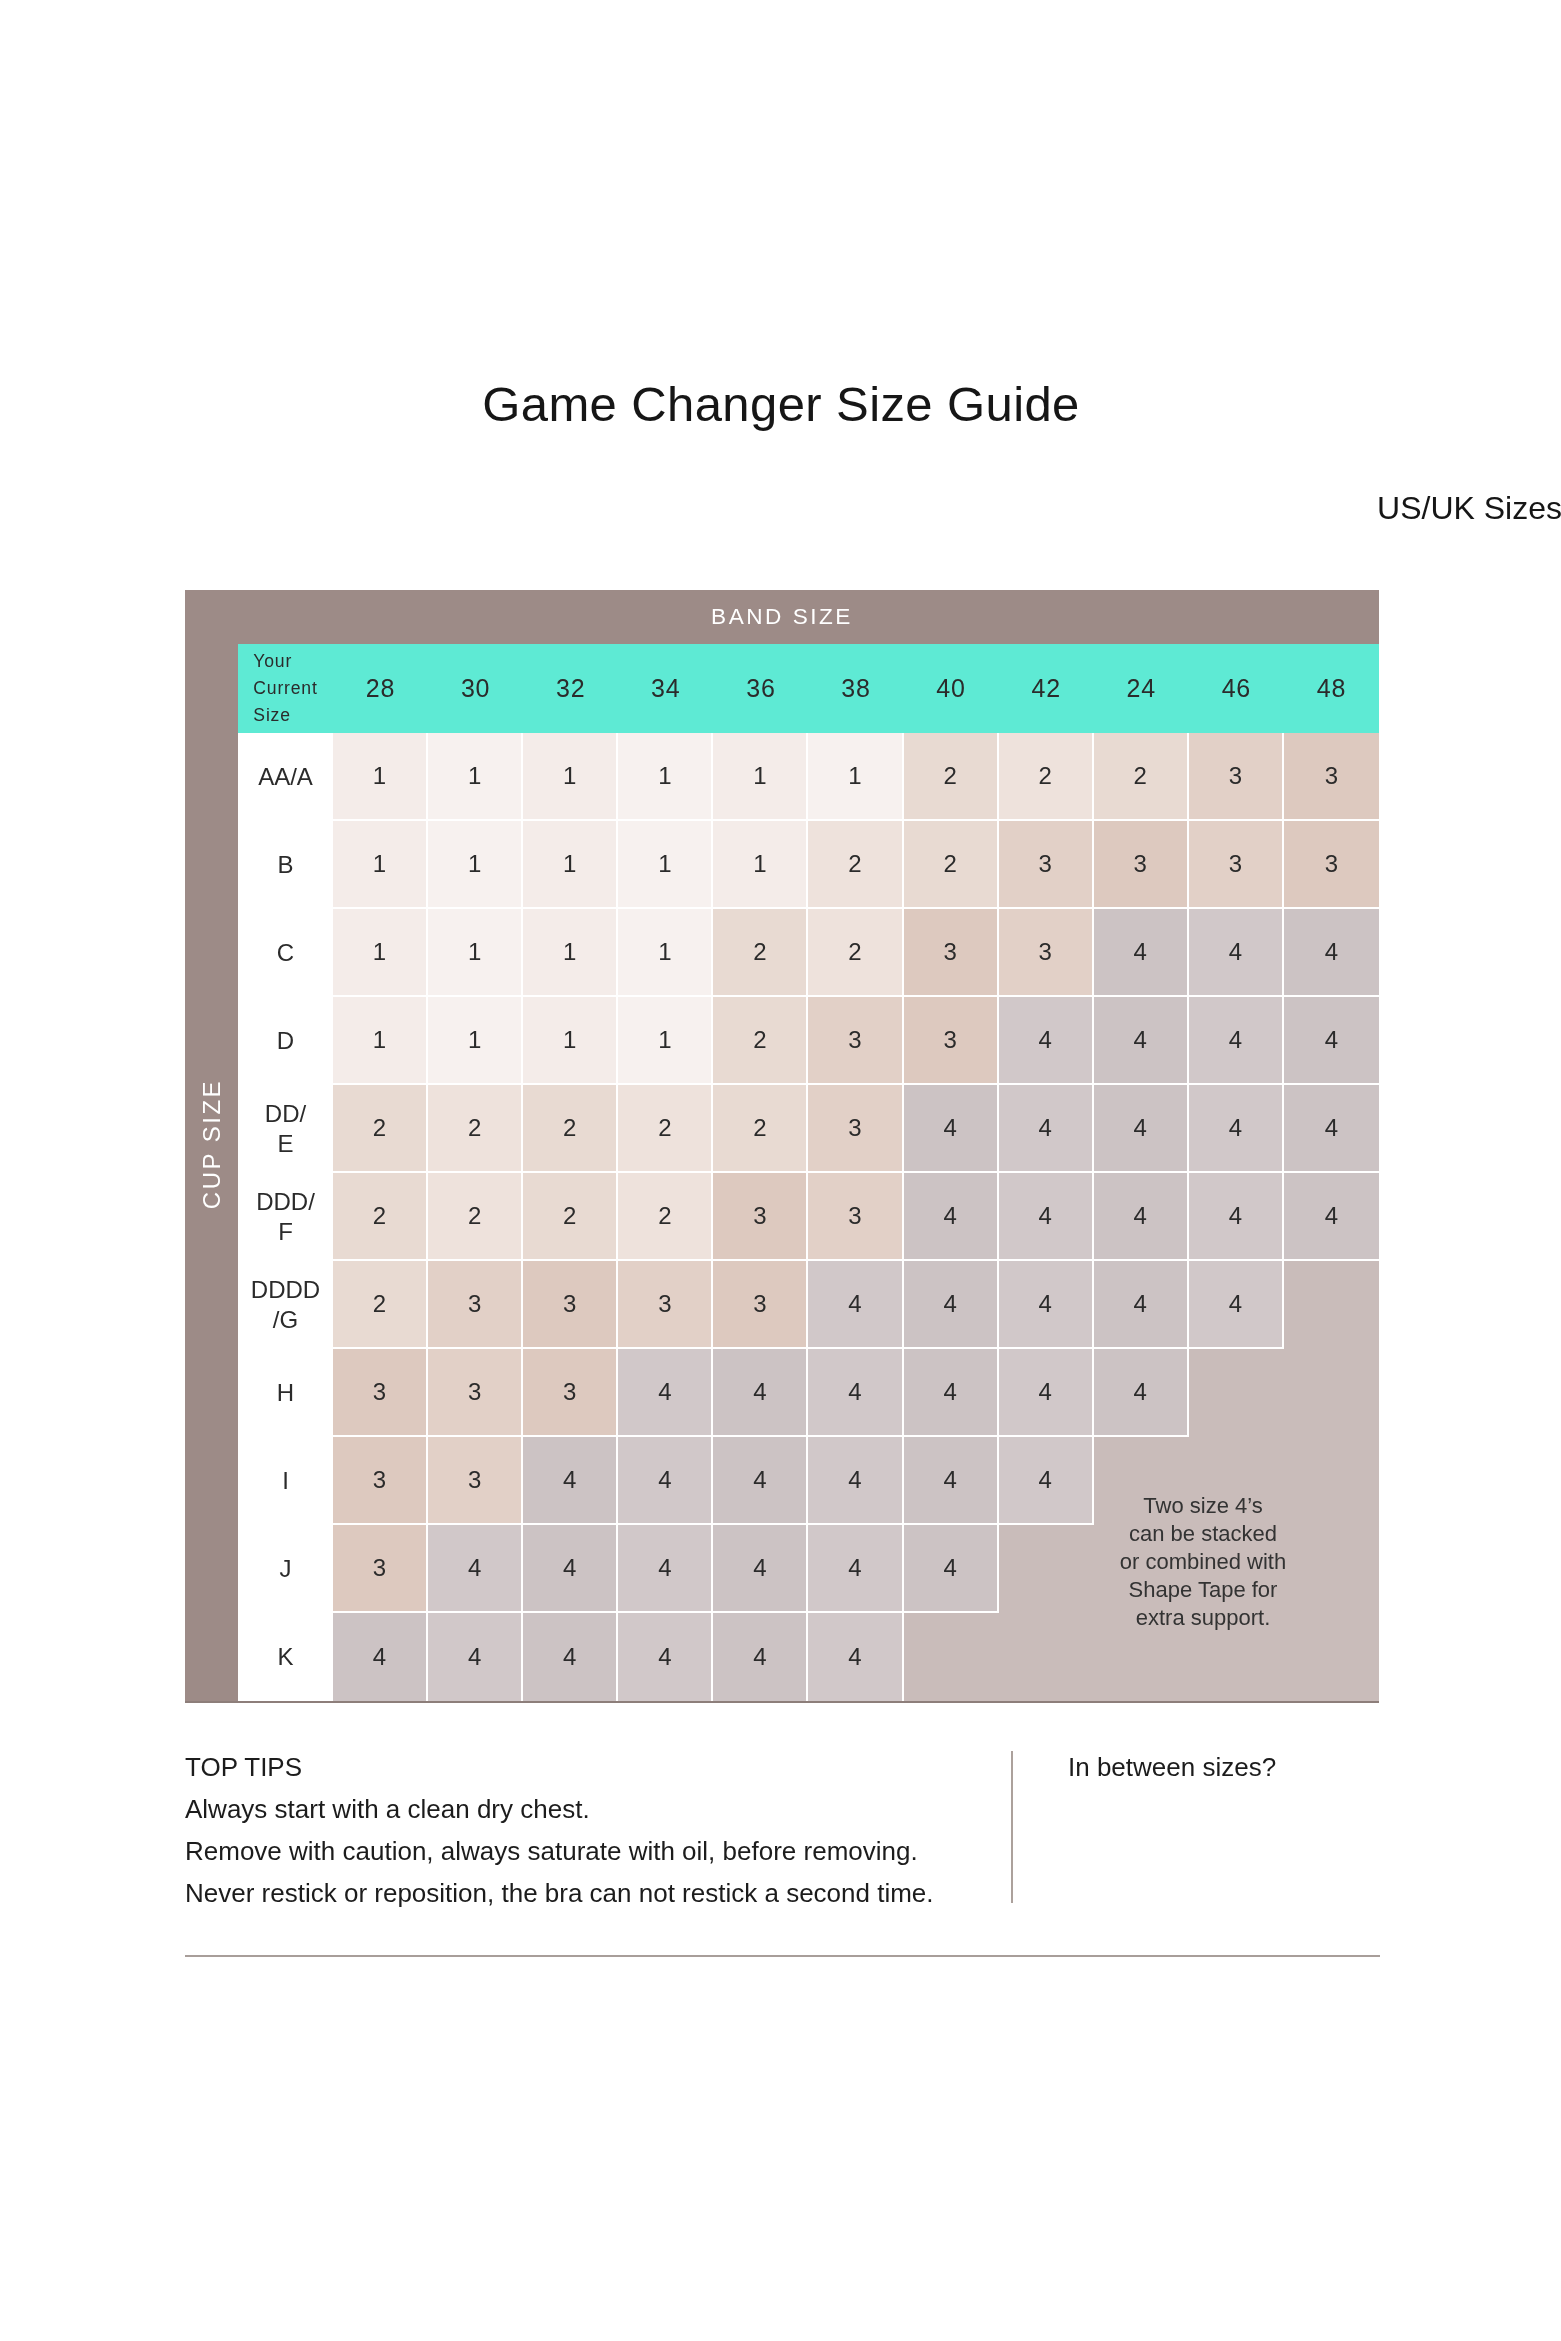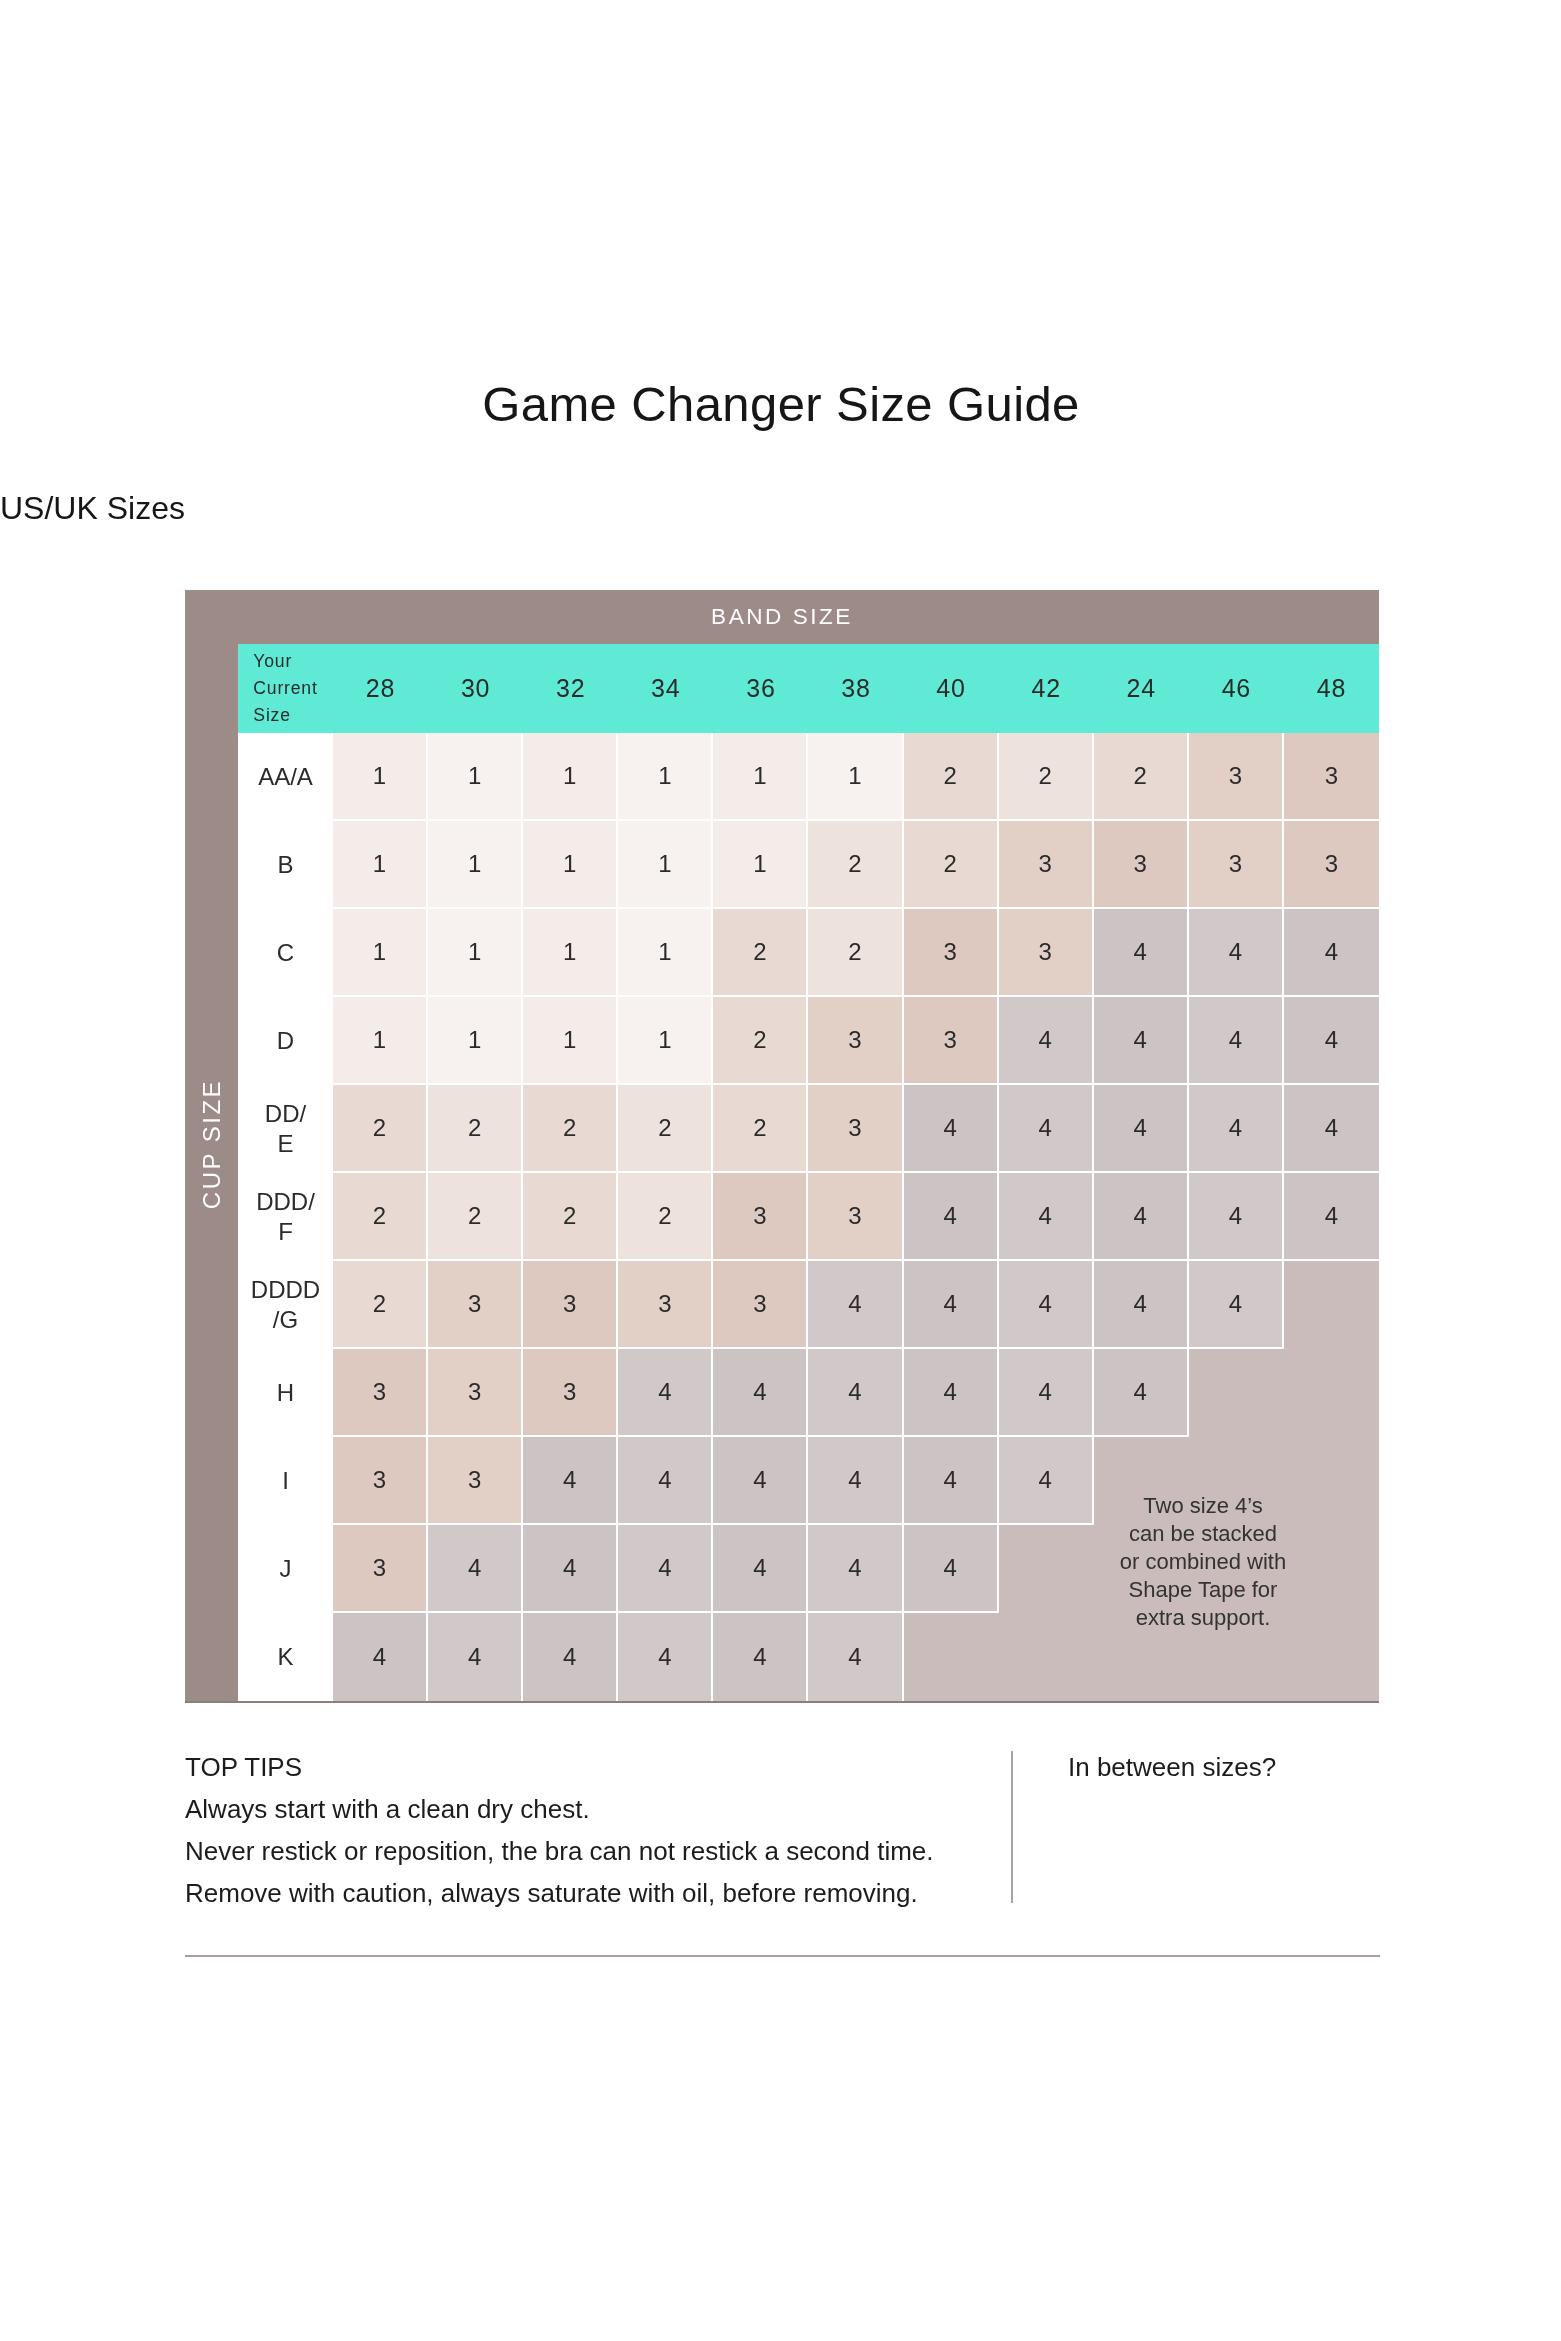--- a/index.html
+++ b/index.html
@@ -2,21 +2,21 @@
 <html style="--mauve: #9d8b87; --empty: #c9bcba; --edge: #8d7e7a; --rule: #a89e9a; --divider: #aca19c;font-size:13.4px"><head>
 <meta charset="utf-8">
 <style>
   html,body{margin:0;padding:0;background:#ffffff;}
   #page{position:relative;width:1562px;height:2342px;background:#fff;overflow:hidden;
         font-family:"Liberation Sans",sans-serif;color:#1e1e1e;}
 
   
   .title{position:absolute;top:376px;left:0;width:100%;text-align:center;
          font-size:49px;font-weight:400;letter-spacing:0.4px;color:#161616;}
-  .subtitle{position:absolute;top:490px;left:0;width:100%;text-align:left;
+  .subtitle{position:absolute;top:490px;left:0;width:100%;text-align:right;
             font-size:32px;font-weight:400;color:#161616;}
 
   
   .table-wrap{position:absolute;left:185px;top:590px;width:1194px;}
   .band-header{height:54px;background:var(--mauve);display:flex;align-items:center;justify-content:center;
                color:#ffffff;font-size:22.6px;letter-spacing:2.5px;}
   .table-body{display:flex;}
   .sidebar{position:relative;width:53px;background:var(--mauve);}
   .cup-label{position:absolute;left:50%;top:500px;transform:translate(-50%,-50%) rotate(-90deg);
              white-space:nowrap;color:#ffffff;font-size:24px;letter-spacing:2.5px;}
@@ -213,22 +213,22 @@
     <div class="note">Two size 4’s
 can be stacked
 or combined with
 Shape Tape for
 extra support.</div>
   </div>
 
   <div class="tips-left">
     <div class="tip-line">TOP TIPS</div>
     <div class="tip-line">Always start with a clean dry chest.</div>
+    <div class="tip-line">Remove with caution, always saturate with oil, before removing.</div>
     <div class="tip-line">Never restick or reposition, the bra can not restick a second time.</div>
-    <div class="tip-line">Remove with caution, always saturate with oil, before removing.</div>
   </div>
 
   <div class="tips-divider"></div>
 
   <div class="tips-right">
     <div>In between sizes?</div>
   </div>
 
   <div class="bottom-rule"></div>
 

